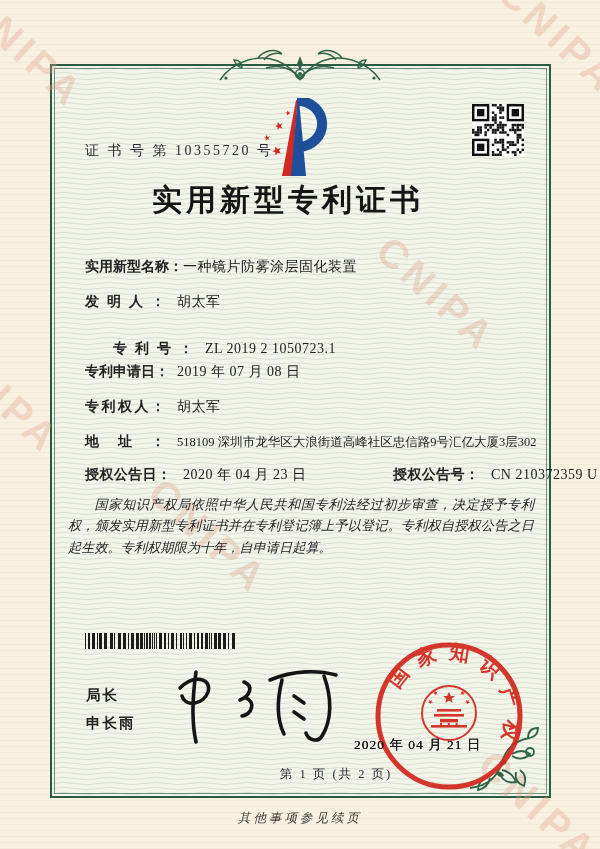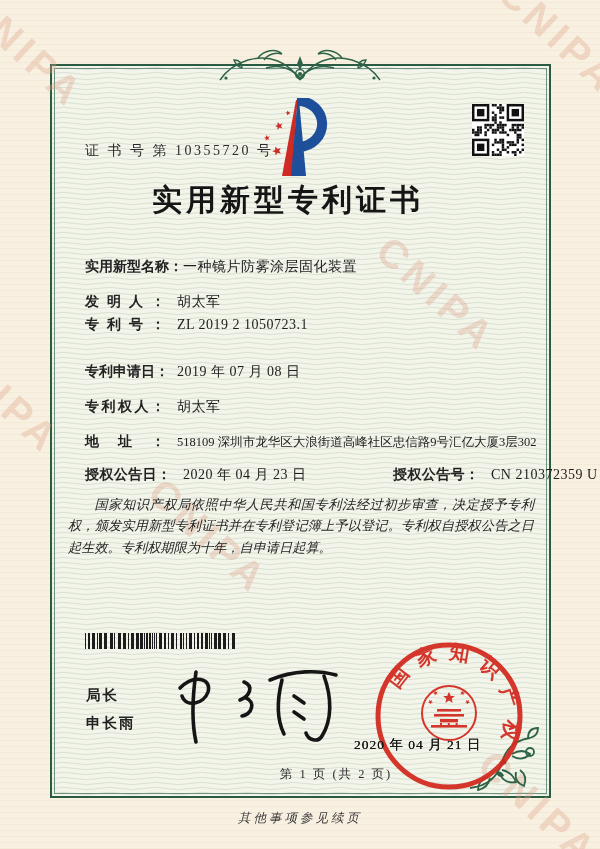--- a/index.html
+++ b/index.html
@@ -295,21 +295,21 @@
       </svg>
 
     <div class="title">实用新型专利证书</div>
 
     <div class="frow" style="top:258px;">
       <span class="lab wide">实用新型名称：</span><span class="val">一种镜片防雾涂层固化装置</span>
     </div>
     <div class="frow" style="top:293px;">
       <span class="lab">发明人：</span><span class="val">胡太军</span>
     </div>
-    <div class="frow" style="top:316px;">
+    <div class="frow" style="top:340px;margin-left:28px;">
       <span class="lab">专利号：</span><span class="val">ZL 2019 2 1050723.1</span>
     </div>
     <div class="frow" style="top:363px;">
       <span class="lab">专利申请日：</span><span class="val">2019 年 07 月 08 日</span>
     </div>
     <div class="frow" style="top:398px;">
       <span class="lab">专利权人：</span><span class="val">胡太军</span>
     </div>
     <div class="frow" style="top:433px;">
       <span class="lab">地址：</span><span class="val addr">518109 深圳市龙华区大浪街道高峰社区忠信路9号汇亿大厦3层302</span>

